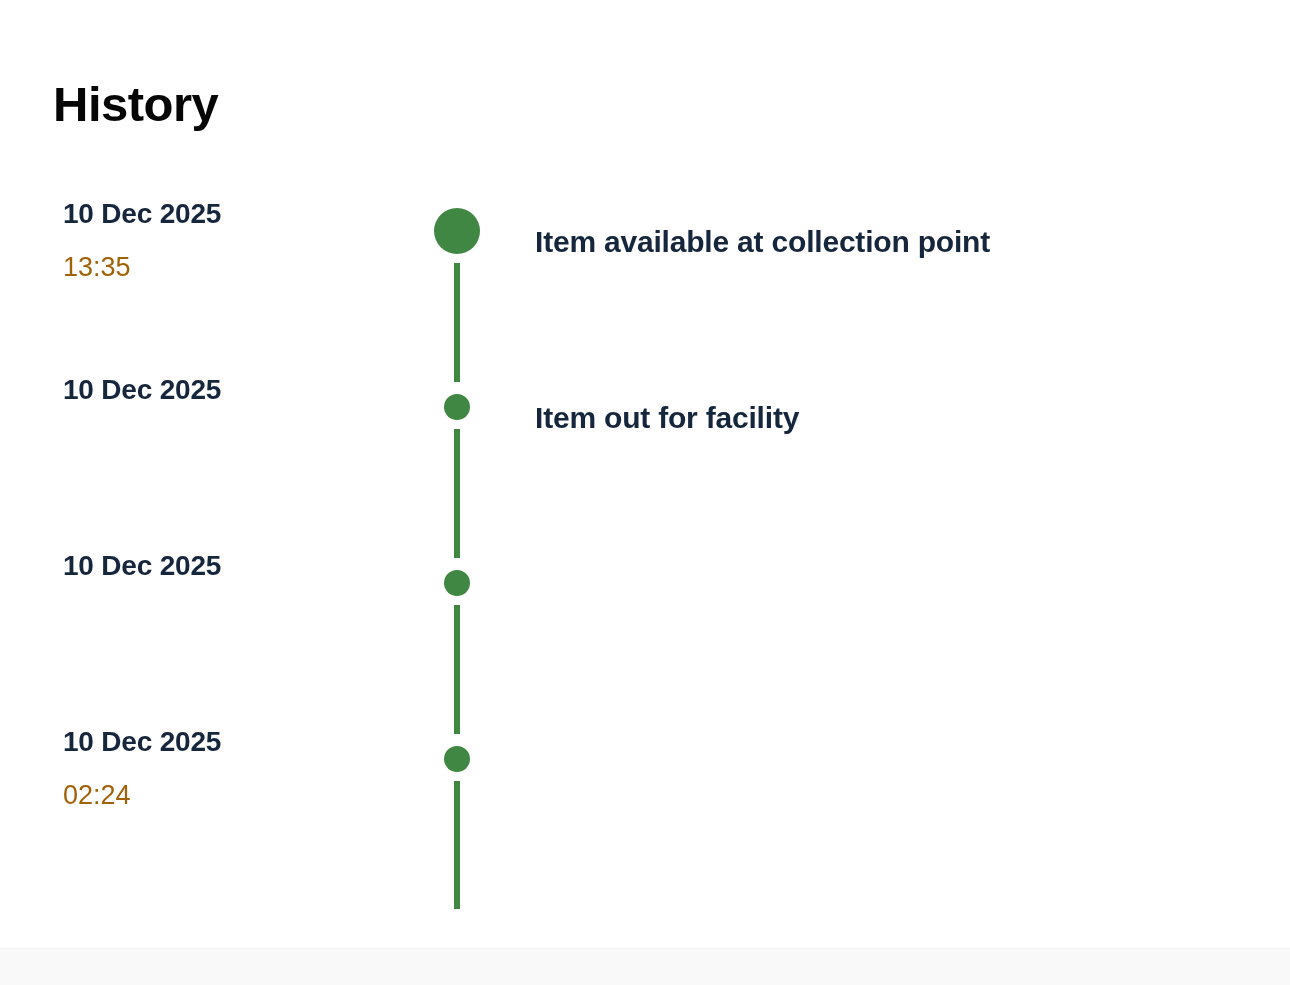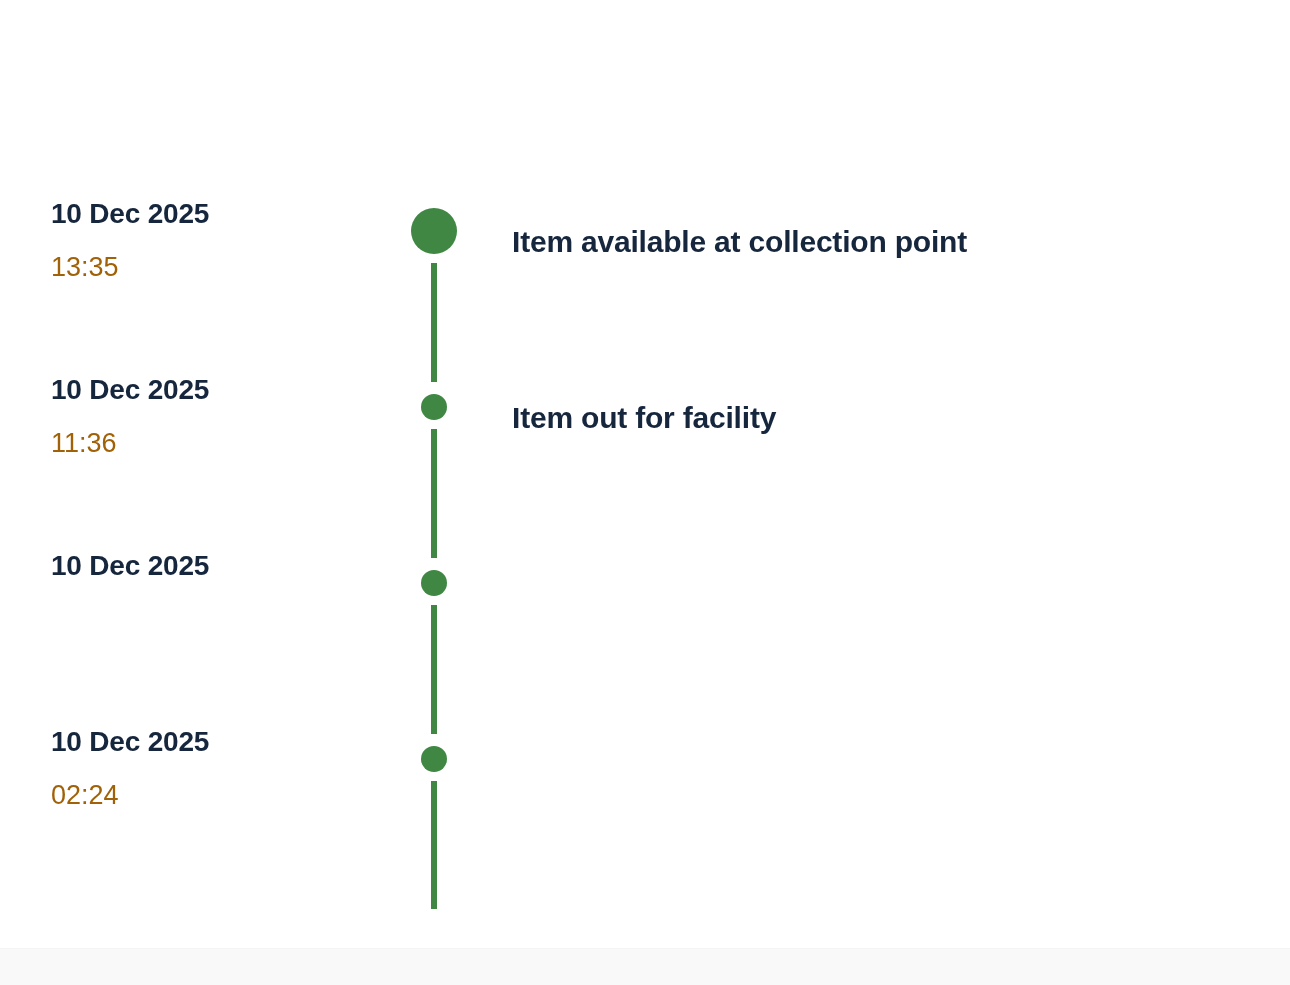--- a/index.html
+++ b/index.html
@@ -44,23 +44,24 @@
 
   .event-row {
     position: relative;
     display: flex;
     align-items: flex-start;
     min-height: 176px;
   }
 
   .when-col {
     width: 360px;
-    padding-left: 51px;
+    padding-left: 40px;
     box-sizing: border-box;
     flex: 0 0 360px;
+    margin-left: 23px;
   }
 
   .event-date {
     font-size: 28px;
     font-weight: 700;
     color: #16263d;
     letter-spacing: -0.2px;
     line-height: 1.25;
     white-space: nowrap;
   }
@@ -152,41 +153,41 @@
     background: #f9f9fa;
     border-top: 1px solid #f4f4f5;
     box-sizing: border-box;
   }
 </style>
 </head>
 <body>
 
 <div class="page">
 
+  <h1 class="history-title">History</h1>
 
   <div class="timeline">
 
     <div class="event-row">
       <div class="when-col">
         <div class="event-date">10 Dec 2025</div>
         <div class="event-time">13:35</div>
       </div>
       <div class="marker-col">
         <div class="dot dot-large"></div>
         <div class="connector connector-after-large"></div>
       </div>
       <div class="status-col">
         <p class="event-status">Item available at collection point</p>
       </div>
     </div>
 
     <div class="event-row">
       <div class="when-col">
         <div class="event-date">10 Dec 2025</div>
-        <div class="event-time">11:36</div>
       </div>
       <div class="marker-col">
         <div class="dot dot-small"></div>
         <div class="connector connector-after-small"></div>
       </div>
       <div class="status-col">
         <p class="event-status">Item out for facility</p>
       </div>
     </div>
 

